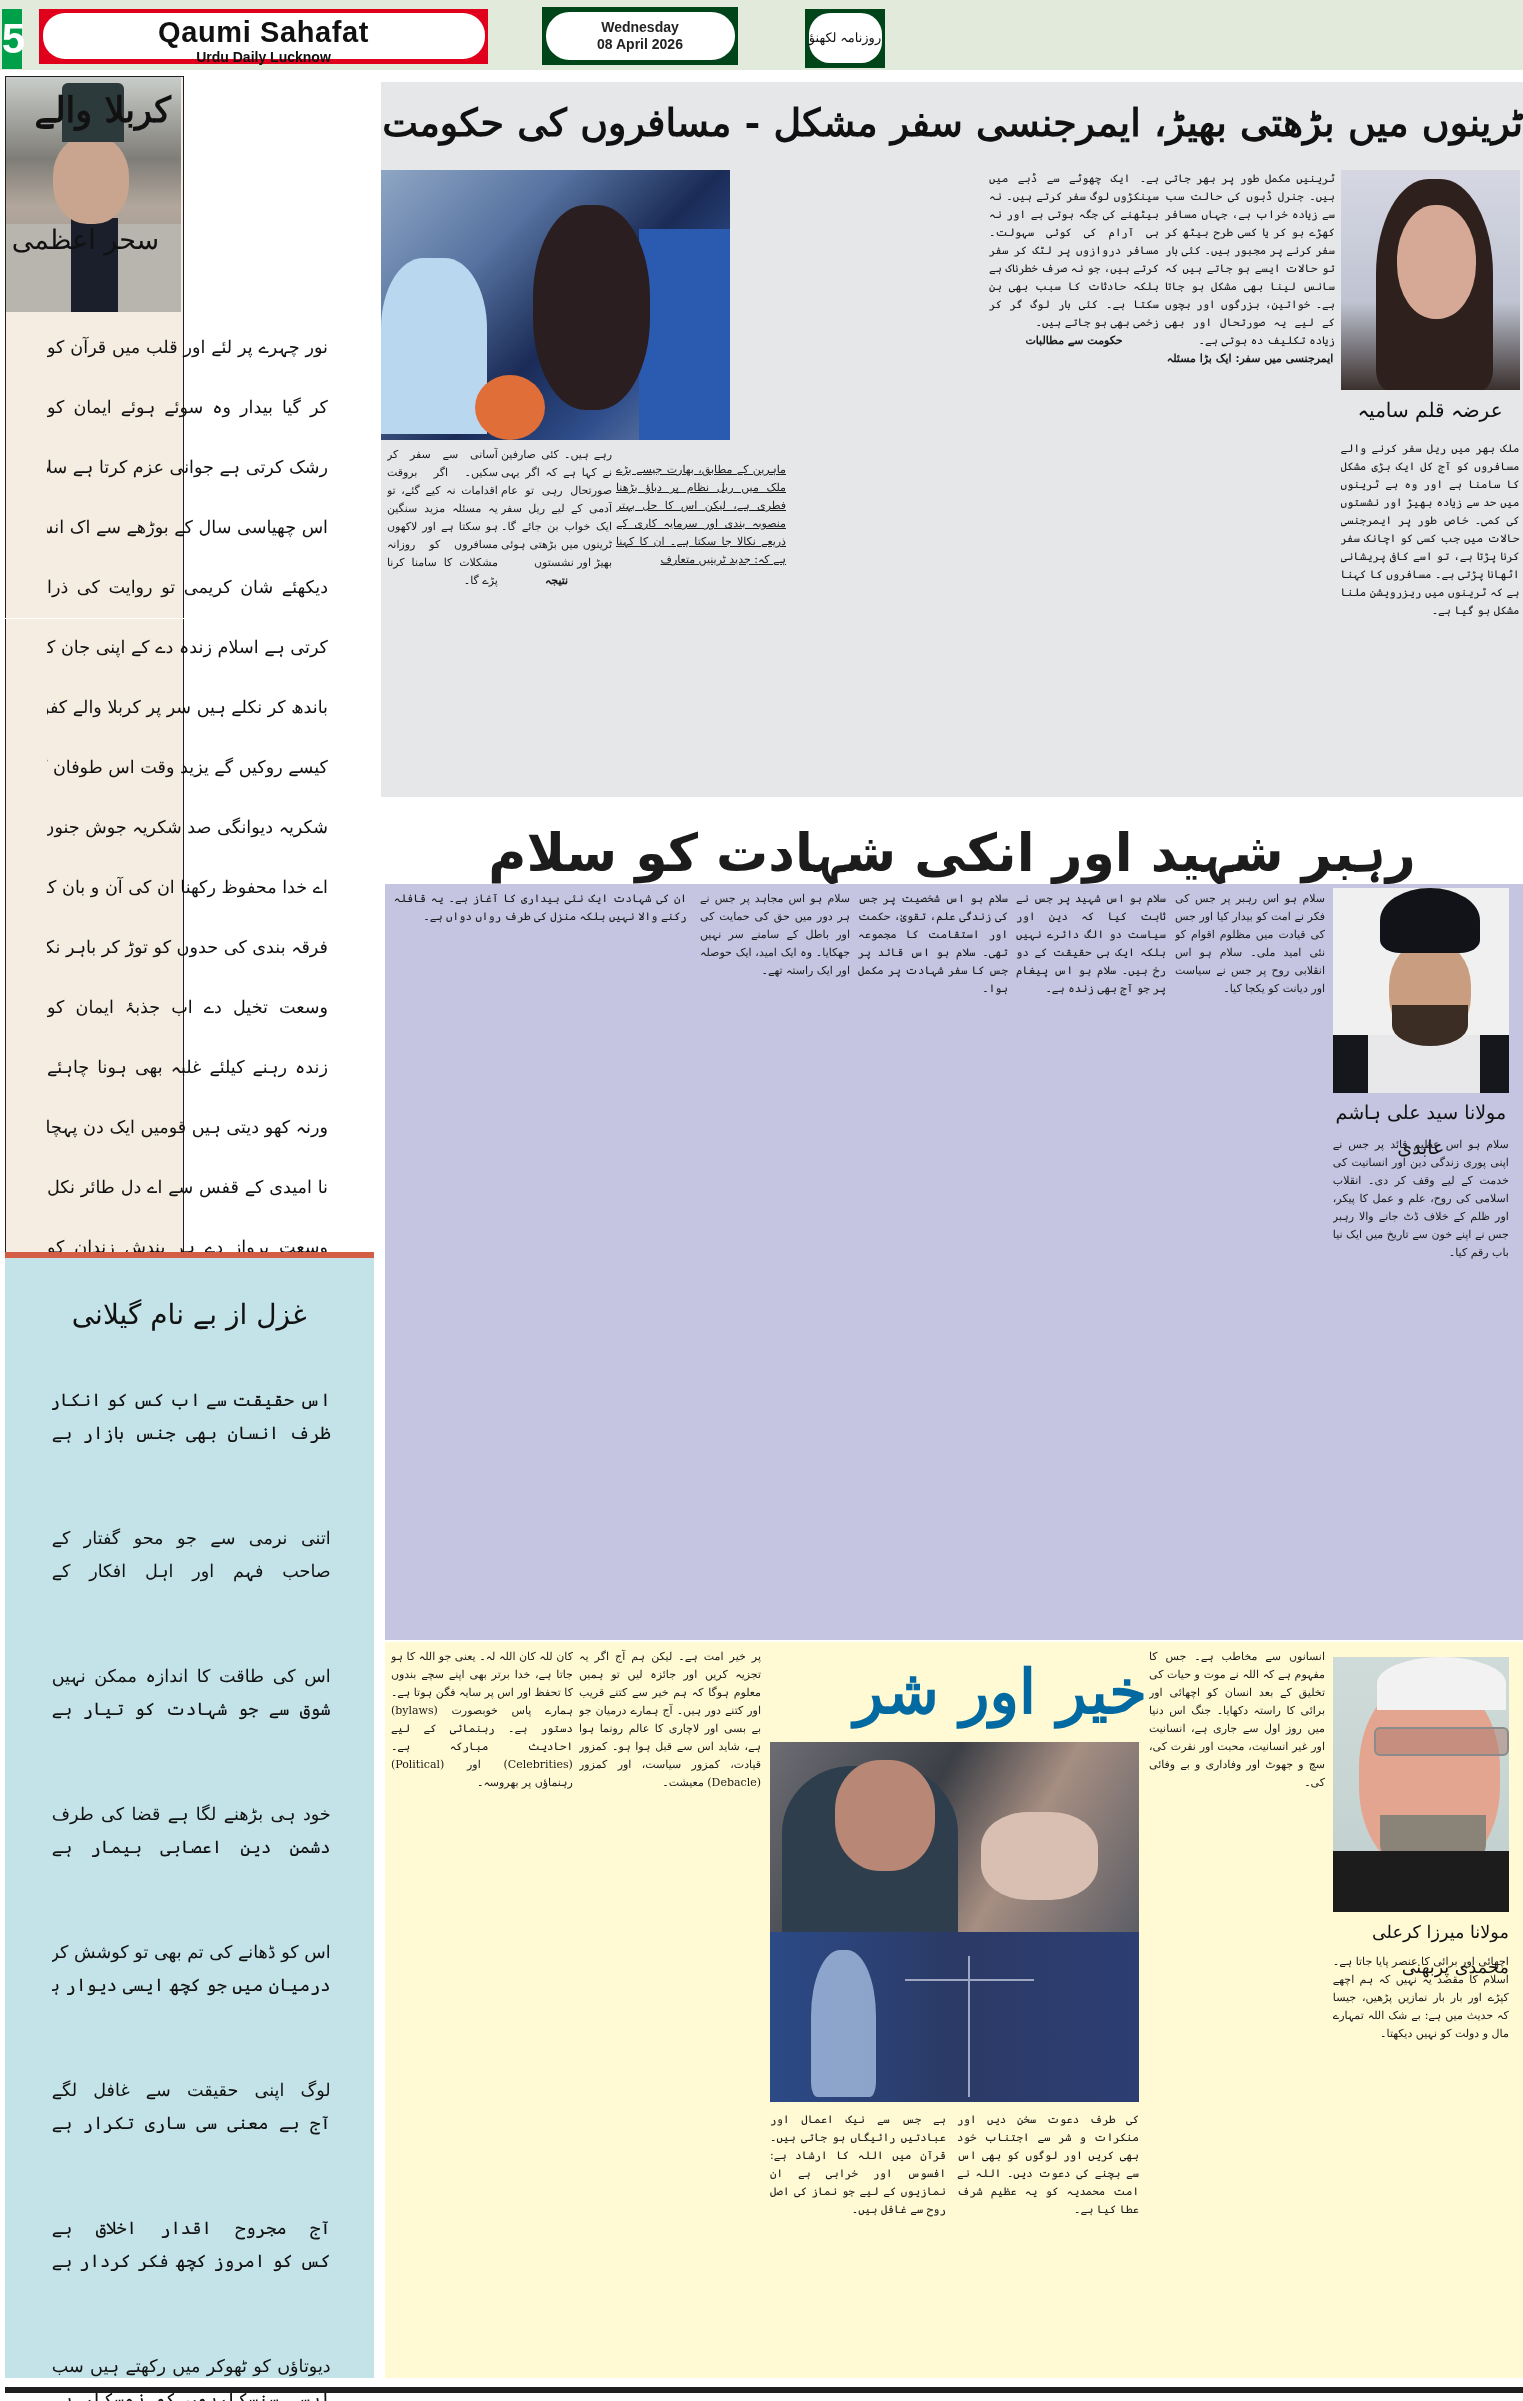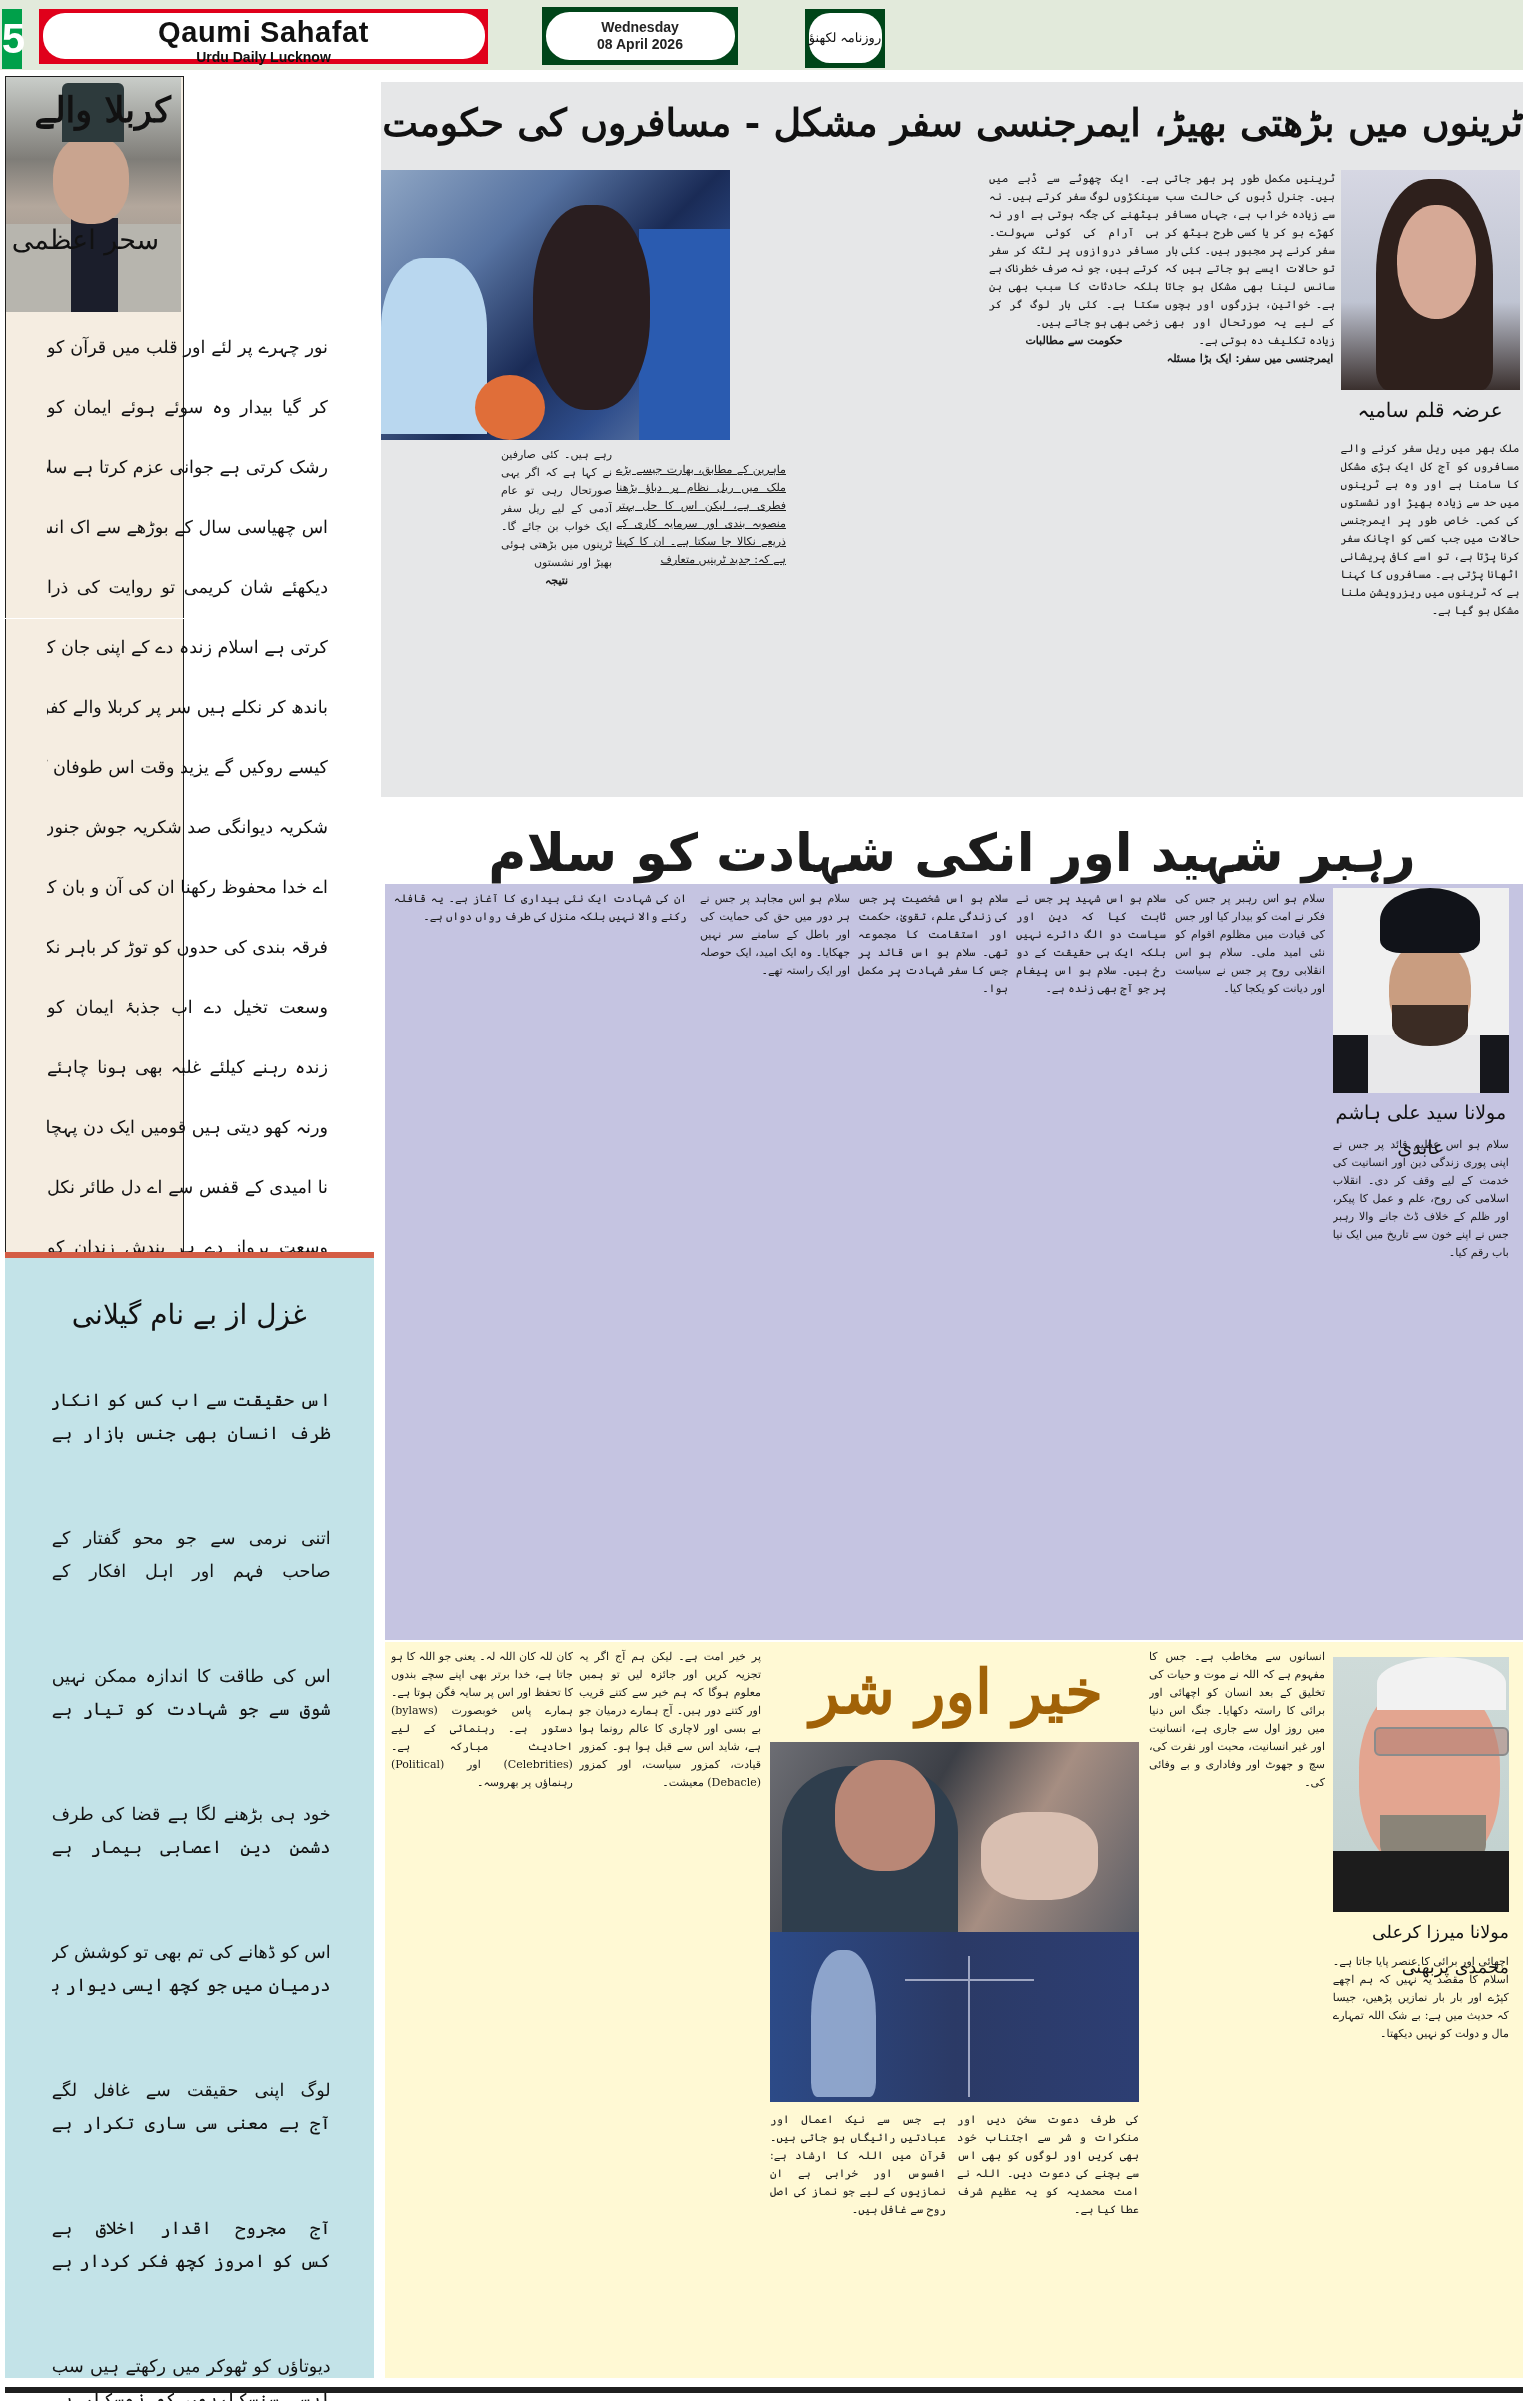--- a/index.html
+++ b/index.html
@@ -77,22 +77,22 @@
   .cleric-photo { position: absolute; right: 15.2px; top: 3.5px; width: 176px; height: 205px; background: #f0f0f0; overflow: hidden; }
   .cleric-photo .turban { position:absolute; left: 47px; top: 0; width: 100px; height: 65px; background: #111319; border-radius: 50% 50% 20% 20%; }
   .cleric-photo .face { position:absolute; left: 56px; top: 53px; width: 82px; height: 100px; background: #c99d80; border-radius: 45%; }
   .cleric-photo .beard { position:absolute; left: 59px; top: 117px; width: 76px; height: 41px; background: #3b2c24; border-radius: 0 0 50% 50%; }
   .cleric-photo .robe { position:absolute; left: 0; top: 147px; width: 176px; height: 59px; background: #e8e8ea; border-left: 35px solid #16171c; border-right: 29px solid #16171c; }
   .cleric-caption { position: absolute; right: 15.2px; top: 211px; width: 176px; text-align: center; direction: rtl;
     font-family: "DejaVu Serif", serif; font-size: 19px; line-height: 35px; color: #111; }
 
   
   .khair { position: absolute; left: 385px; top: 1642px; width: 1139px; height: 736px; background: #fff9d4; }
-  .khair-title { position: absolute; left: 381px; top: 11.7px; width: 381px; text-align: center; direction: rtl;
-    font-family: "DejaVu Serif", serif; font-weight: bold; font-size: 61px; line-height: 76px; color: #a16207; }
+  .khair-title { position: absolute; left: 381px; top: 11.7px; width: 381px; text-align: right; direction: rtl;
+    font-family: "DejaVu Serif", serif; font-weight: bold; font-size: 61px; line-height: 76px; color: #0369a1; }
   .khair-photo1 { position: absolute; left: 385px; top: 100px; width: 369px; height: 191px; overflow: hidden;
     background: linear-gradient(120deg, #6d6e74 0%, #3c3f46 40%, #a68e82 65%, #5c5e66 100%); }
   .khair-photo1 .man { position:absolute; left: 11.7px; top: 23.5px; width: 176px; height: 167px; background: #2f3e4d; border-radius: 40% 40% 0 0; }
   .khair-photo1 .face { position:absolute; left: 65px; top: 17.6px; width: 100px; height: 111px; background: #b98776; border-radius: 45%; }
   .khair-photo1 .hands { position:absolute; left: 211px; top: 70px; width: 117px; height: 88px; background: #d9bfb1; border-radius: 40%; }
   .khair-photo2 { position: absolute; left: 385px; top: 290px; width: 369px; height: 170px;
     background: linear-gradient(90deg, #2c4a87 0%, #2b3a66 50%, #2d3e73 100%); overflow: hidden; }
   .khair-photo2 .fig { position:absolute; left: 41px; top: 17.6px; width: 65px; height: 147px; background: #9fb5d9; border-radius: 45% 45% 10% 10%; opacity: 0.85; }
   .khair-photo2 .scale { position:absolute; left: 135px; top: 47px; width: 129px; height: 2.3px; background: #9ea6c2; }
   .khair-photo2 .post { position:absolute; left: 198px; top: 23.5px; width: 2.3px; height: 141px; background: #9ea6c2; }
@@ -228,20 +228,23 @@
   <div class="col-text" style="right:3.5px; top:358px; width:179px; height:346px;">
     <p>ملک بھر میں ریل سفر کرنے والے مسافروں کو آج کل ایک بڑی مشکل کا سامنا ہے اور وہ ہے ٹرینوں میں حد سے زیادہ بھیڑ اور نشستوں کی کمی۔ خاص طور پر ایمرجنسی حالات میں جب کسی کو اچانک سفر کرنا پڑتا ہے، تو اسے کافی پریشانی اٹھانا پڑتی ہے۔ مسافروں کا کہنا ہے کہ ٹرینوں میں ریزرویشن ملنا مشکل ہو گیا ہے۔</p>
   </div>
   <div class="col-text" style="left:235px; top:379px; width:170px; height:340px;text-decoration:underline;">
     <p>ماہرین کے مطابق، بھارت جیسے بڑے ملک میں ریل نظام پر دباؤ بڑھنا فطری ہے، لیکن اس کا حل بہتر منصوبہ بندی اور سرمایہ کاری کے ذریعے نکالا جا سکتا ہے۔ ان کا کہنا ہے کہ: جدید ٹرینیں متعارف</p>
   </div>
   <div class="col-text" style="left:120px; top:364px; width:111px; height:340px;">
     <p>رہے ہیں۔ کئی صارفین نے کہا ہے کہ اگر یہی صورتحال رہی تو عام آدمی کے لیے ریل سفر ایک خواب بن جائے گا۔ ٹرینوں میں بڑھتی ہوئی بھیڑ اور نشستوں</p>
     <p class="subhead">نتیجہ</p>
   </div>
+  <div class="col-text" style="left:5.9px; top:364px; width:111px; height:340px;">
+    <p>آسانی سے سفر کر سکیں۔ اگر بروقت اقدامات نہ کیے گئے، تو یہ مسئلہ مزید سنگین ہو سکتا ہے اور لاکھوں مسافروں کو روزانہ مشکلات کا سامنا کرنا پڑے گا۔</p>
+  </div>
 </section>
 
 <h1 class="salam-headline">رہبرِ شہید اور انکی شہادت کو سلام</h1>
 <section class="salam">
   <div class="cleric-photo">
     <div class="robe"></div>
     <div class="face"></div>
     <div class="beard"></div>
     <div class="turban"></div>
   </div>

